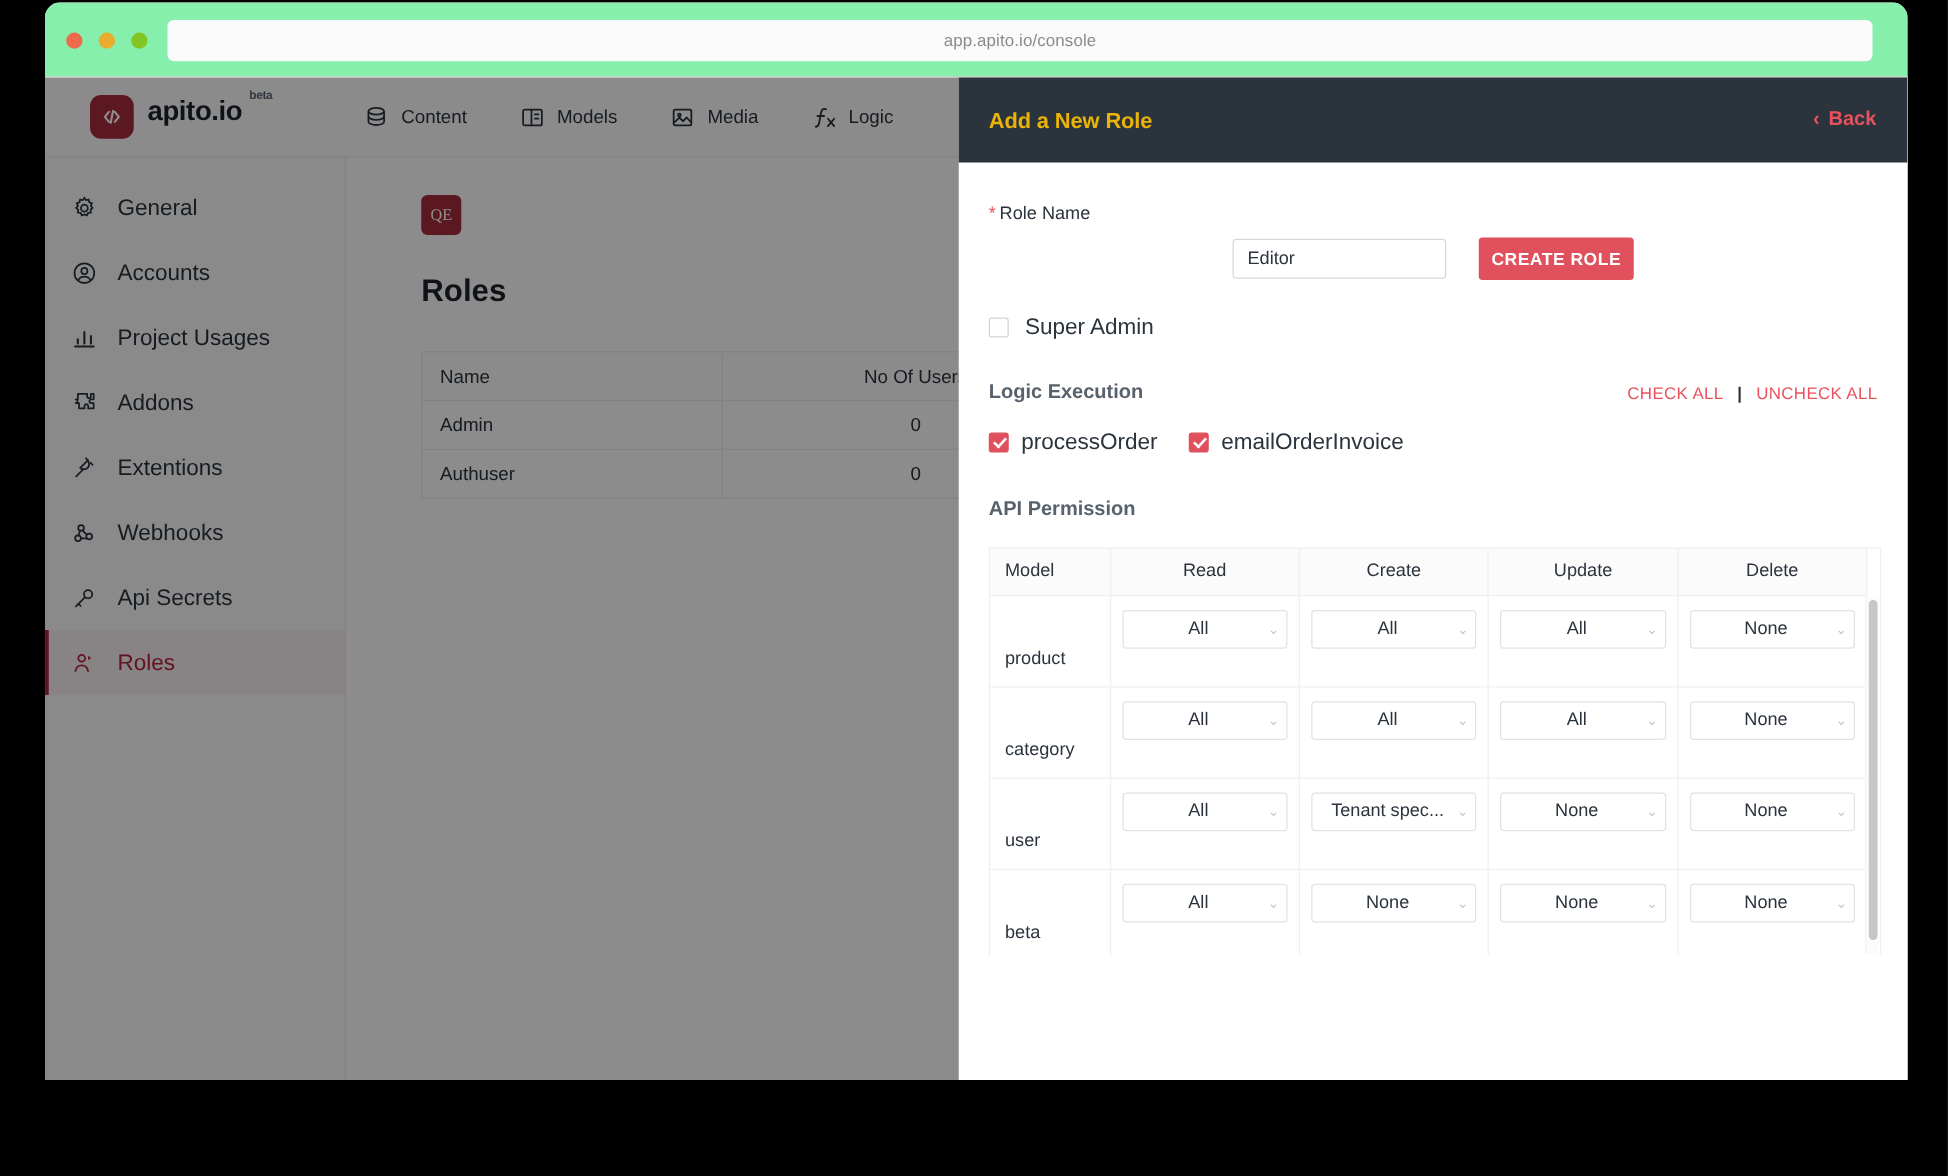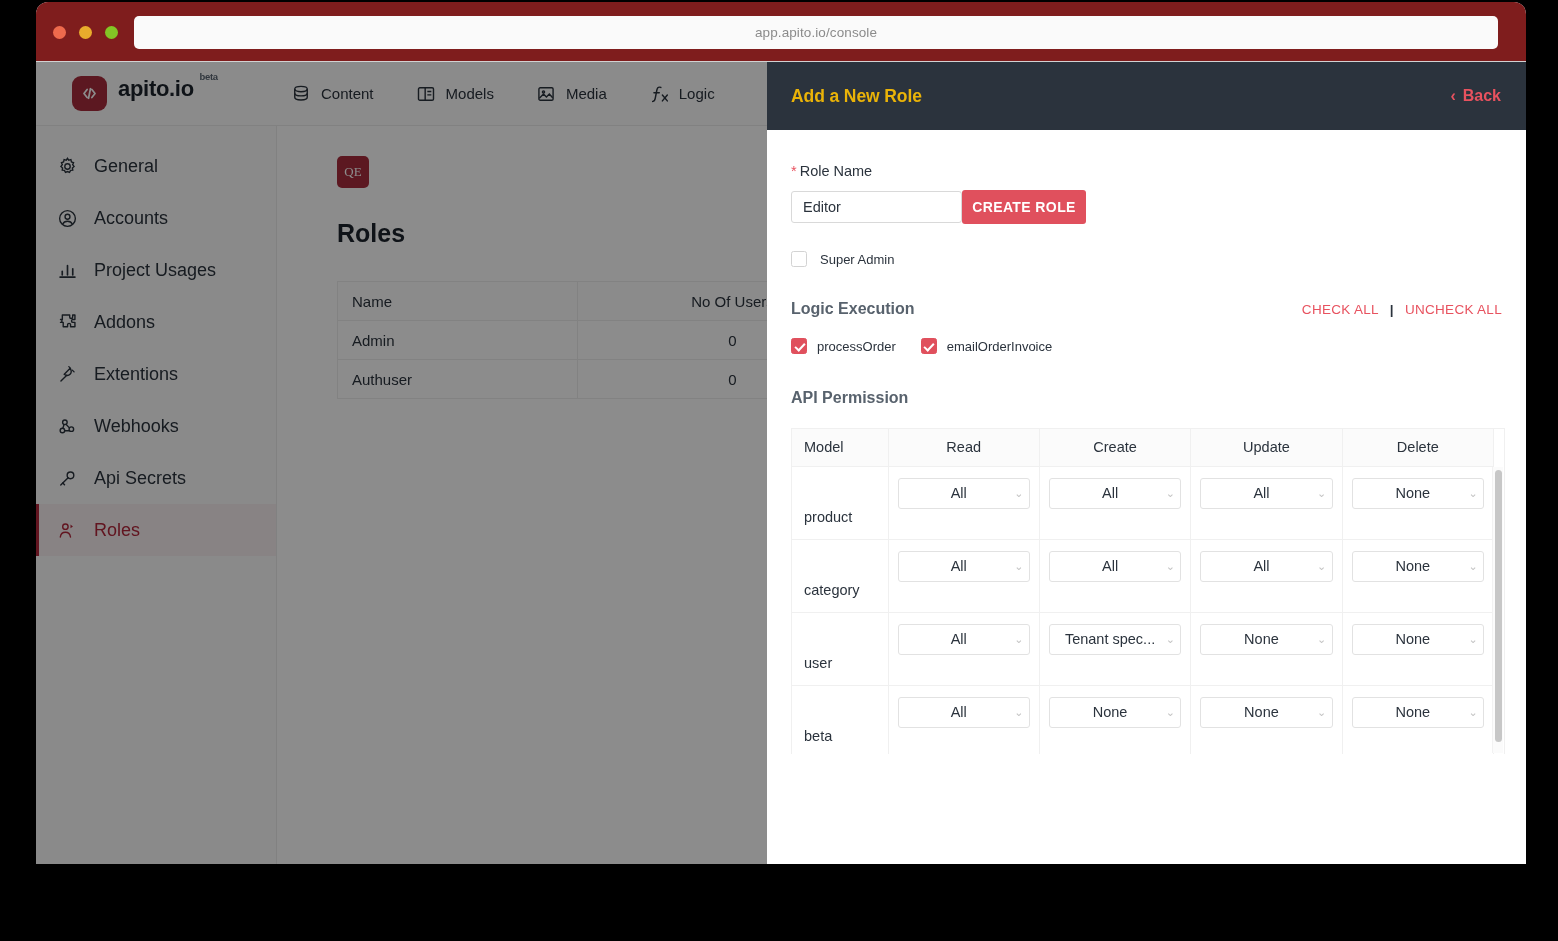--- a/index.html
+++ b/index.html
@@ -29,21 +29,21 @@
     height: 862px;
     background: #ffffff;
     border-radius: 12px 12px 0 0;
     overflow: hidden;
     box-shadow: 0 0 34px 14px rgba(0,0,0,0.85);
   }
 
   .titlebar {
     position: relative;
     height: 60px;
-    background: #7f1d1d;
+    background: #86efac;
     border-bottom: 1px solid #d2d2d2;
   }
   .traffic {
     position: absolute;
     left: 17px;
     top: 24px;
     display: flex;
     gap: 13px;
   }
   .dot { width: 13px; height: 13px; border-radius: 50%; }
@@ -264,21 +264,22 @@
   .field-label {
     font-size: 14.5px;
     color: #2b333d;
   }
   .req-star { color: #e8525f; margin-right: 3px; }
 
   .row-input {
     margin-top: 11px;
     display: flex;
     align-items: center;
-    justify-content: flex-start;
+    justify-content: center;
+    gap: 26px;
   }
   .text-input {
     width: 171px;
     height: 32px;
     border: 1px solid #d9d9d9;
     border-radius: 3px;
     padding: 0 11px;
     font-size: 14.5px;
     color: #2b333d;
     font-family: "Liberation Sans", sans-serif;
@@ -320,21 +321,21 @@
   }
   .cbox.checked::after {
     content: "";
     position: absolute;
     left: 4.5px; top: 1.5px;
     width: 4px; height: 8px;
     border: solid #fff;
     border-width: 0 2px 2px 0;
     transform: rotate(43deg);
   }
-  .chk-label { font-size: 13px; color: #2b333d; }
+  .chk-label { font-size: 18px; color: #2b333d; }
 
   .section-head {
     margin-top: 33px;
     display: flex;
     align-items: center;
     justify-content: space-between;
   }
   .section-title {
     font-size: 16px;
     font-weight: 700;

